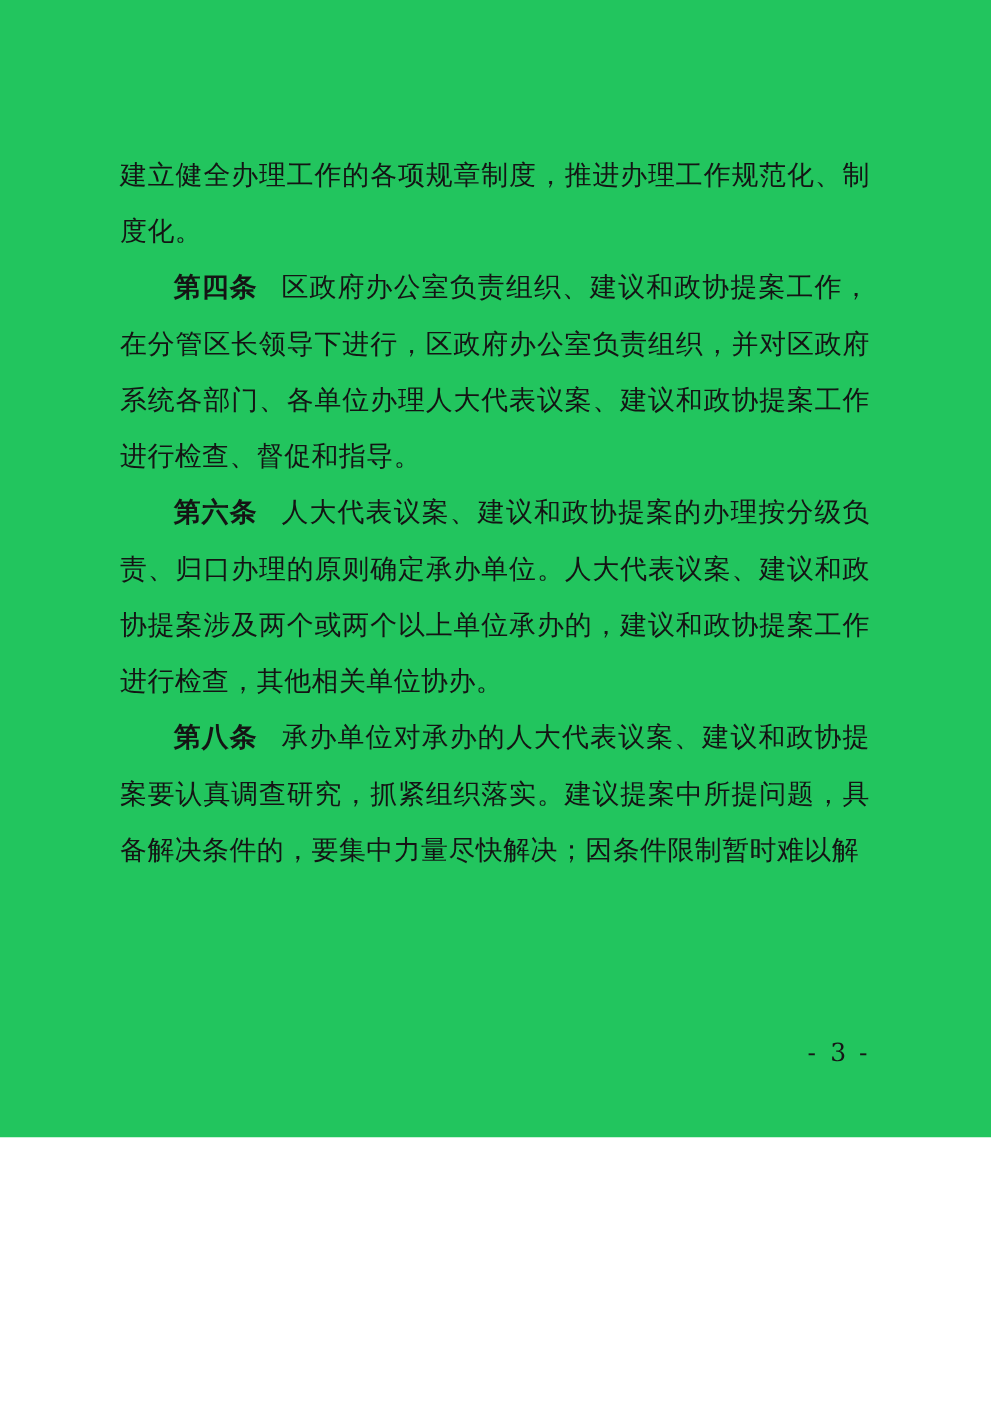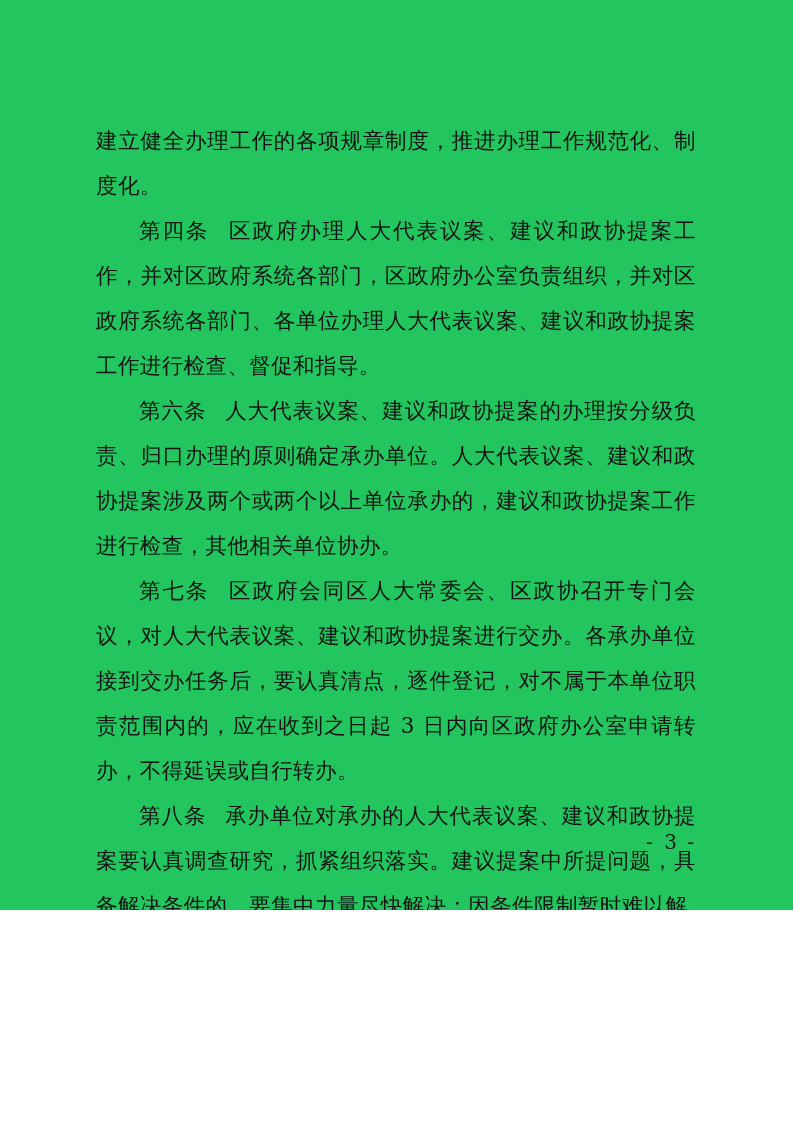--- a/index.html
+++ b/index.html
@@ -30,21 +30,21 @@
     color: #141414;
     text-align: justify;
     text-justify: inter-ideograph;
     letter-spacing: 0.4px;
     margin: 0;
   }
   .para.indent {
     text-indent: 2em;
   }
   .art-label {
-    font-weight: normal;
+    font-weight: bold;
   }
   .art-gap {
     display: inline-block;
     width: 0.85em;
   }
   .page-number {
     position: absolute;
     left: 0;
     right: 96px;
     bottom: 56px;
@@ -62,31 +62,28 @@
 <body>
 
 <div class="page">
   <div class="page-inner">
 
     <p class="para">
       <span>建立健全办理工作的各项规章制度，推进办理工作规范化、制度化。</span>
     </p>
 
     <p class="para indent">
-      <span class="art-label">第四条</span><span class="art-gap"></span><span>区政府办理人大代表议案、建议和政协提案工作，并对区政府系统各部门，区政府办公室负责组织，并对区政府系统各部门、各单位办理人大代表议案、建议和政协提案工作进行检查、督促和指导。</span>
+      <span class="art-label">第四条</span><span class="art-gap"></span><span>区政府办公室负责组织、建议和政协提案工作，在分管区长领导下进行，区政府办公室负责组织，并对区政府系统各部门、各单位办理人大代表议案、建议和政协提案工作进行检查、督促和指导。</span>
     </p>
 
 
     <p class="para indent">
       <span class="art-label">第六条</span><span class="art-gap"></span><span>人大代表议案、建议和政协提案的办理按分级负责、归口办理的原则确定承办单位。人大代表议案、建议和政协提案涉及两个或两个以上单位承办的，建议和政协提案工作进行检查，其他相关单位协办。</span>
     </p>
 
-    <p class="para indent">
-      <span class="art-label">第七条</span><span class="art-gap"></span><span>区政府会同区人大常委会、区政协召开专门会议，对人大代表议案、建议和政协提案进行交办。各承办单位接到交办任务后，要认真清点，逐件登记，对不属于本单位职责范围内的，应在收到之日起 3 日内向区政府办公室申请转办，不得延误或自行转办。</span>
-    </p>
 
     <p class="para indent">
       <span class="art-label">第八条</span><span class="art-gap"></span><span>承办单位对承办的人大代表议案、建议和政协提案要认真调查研究，抓紧组织落实。建议提案中所提问题，具备解决条件的，要集中力量尽快解决；因条件限制暂时难以解</span>
     </p>
 
   </div>
 
   <div class="page-number">
     <span class="num-dash">-</span>
     <span>3</span>

